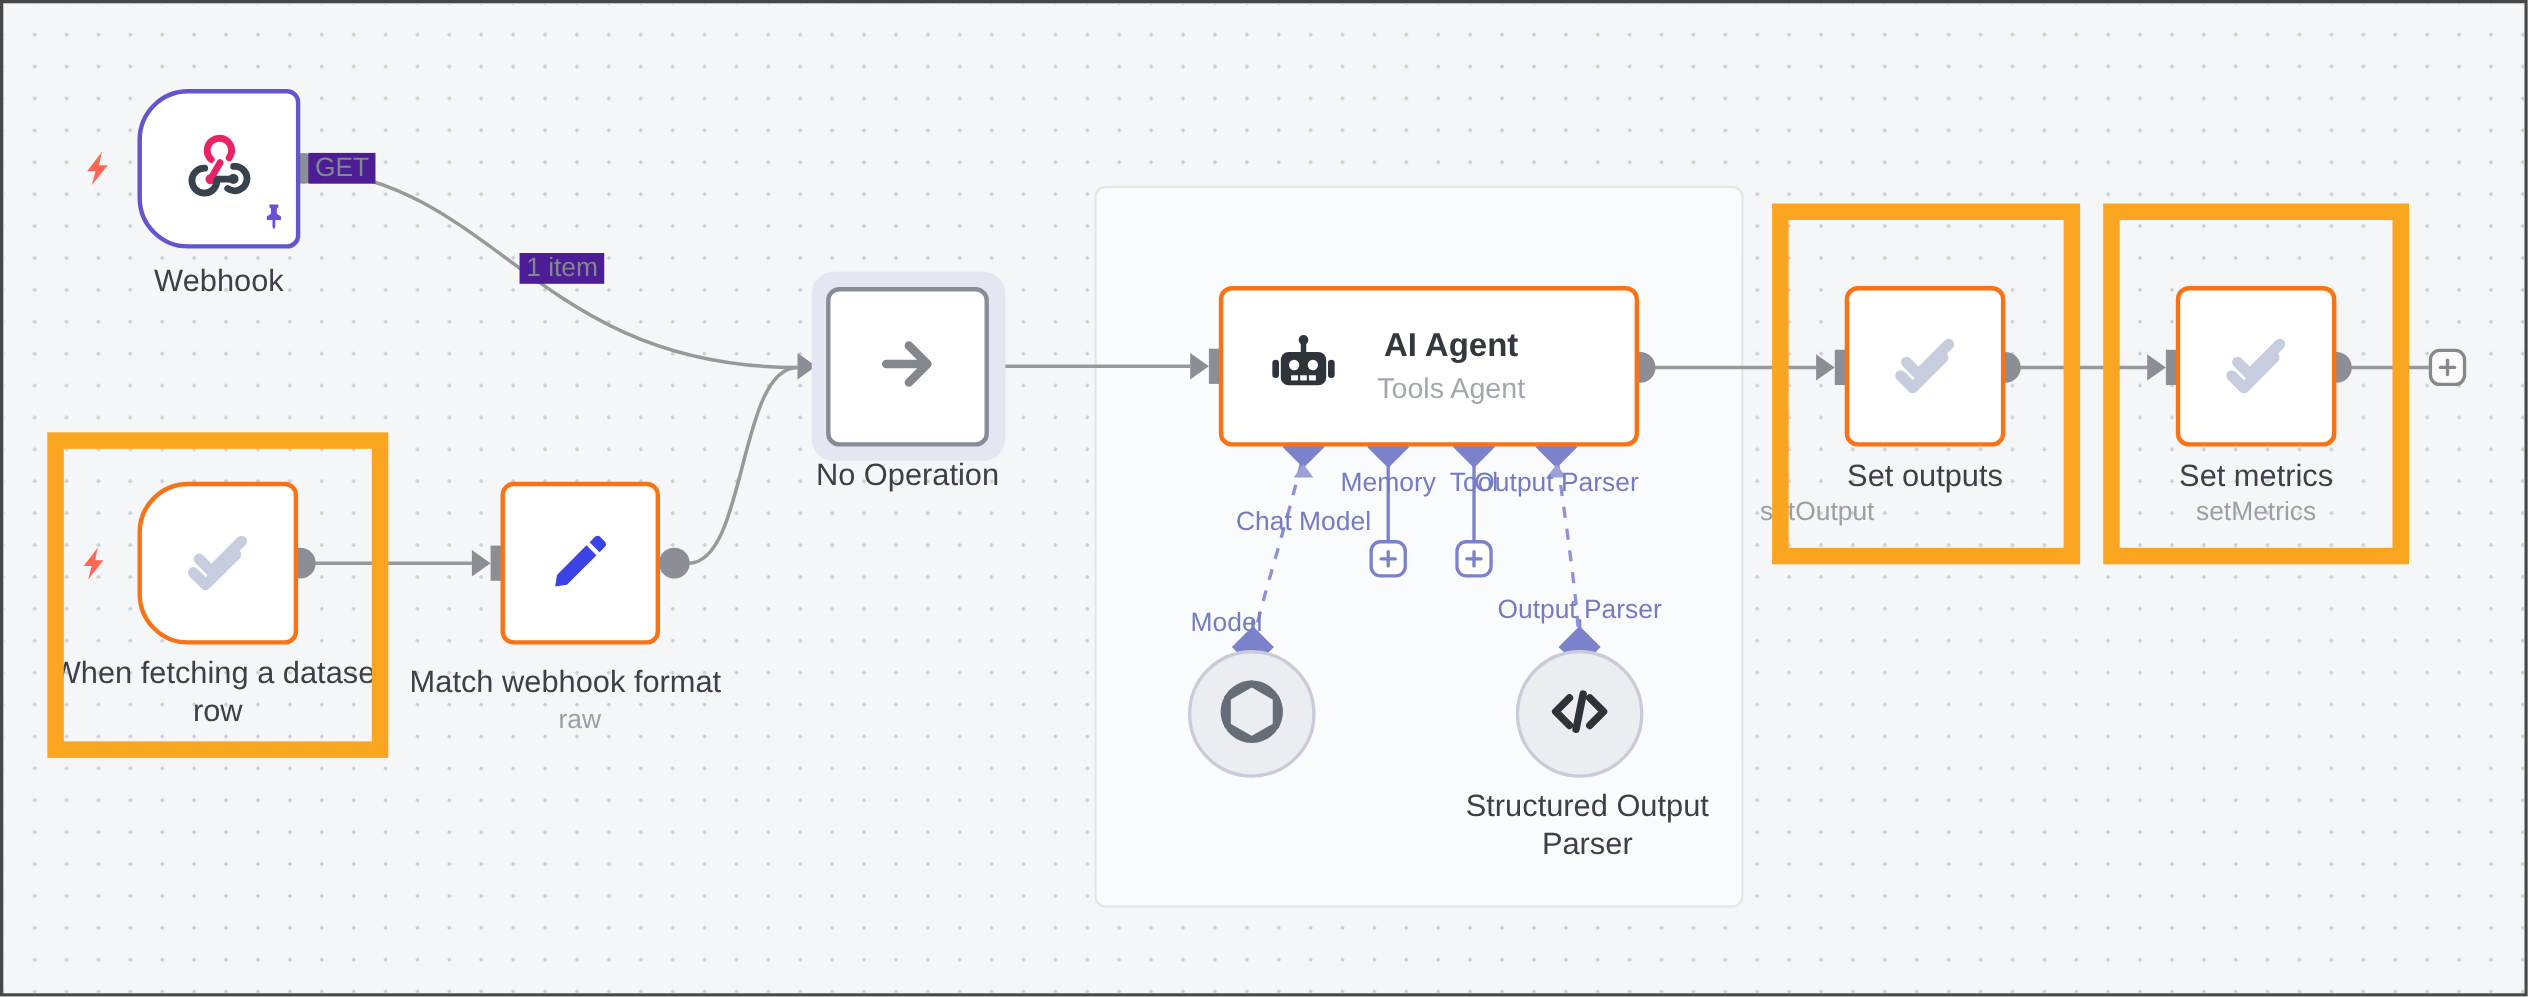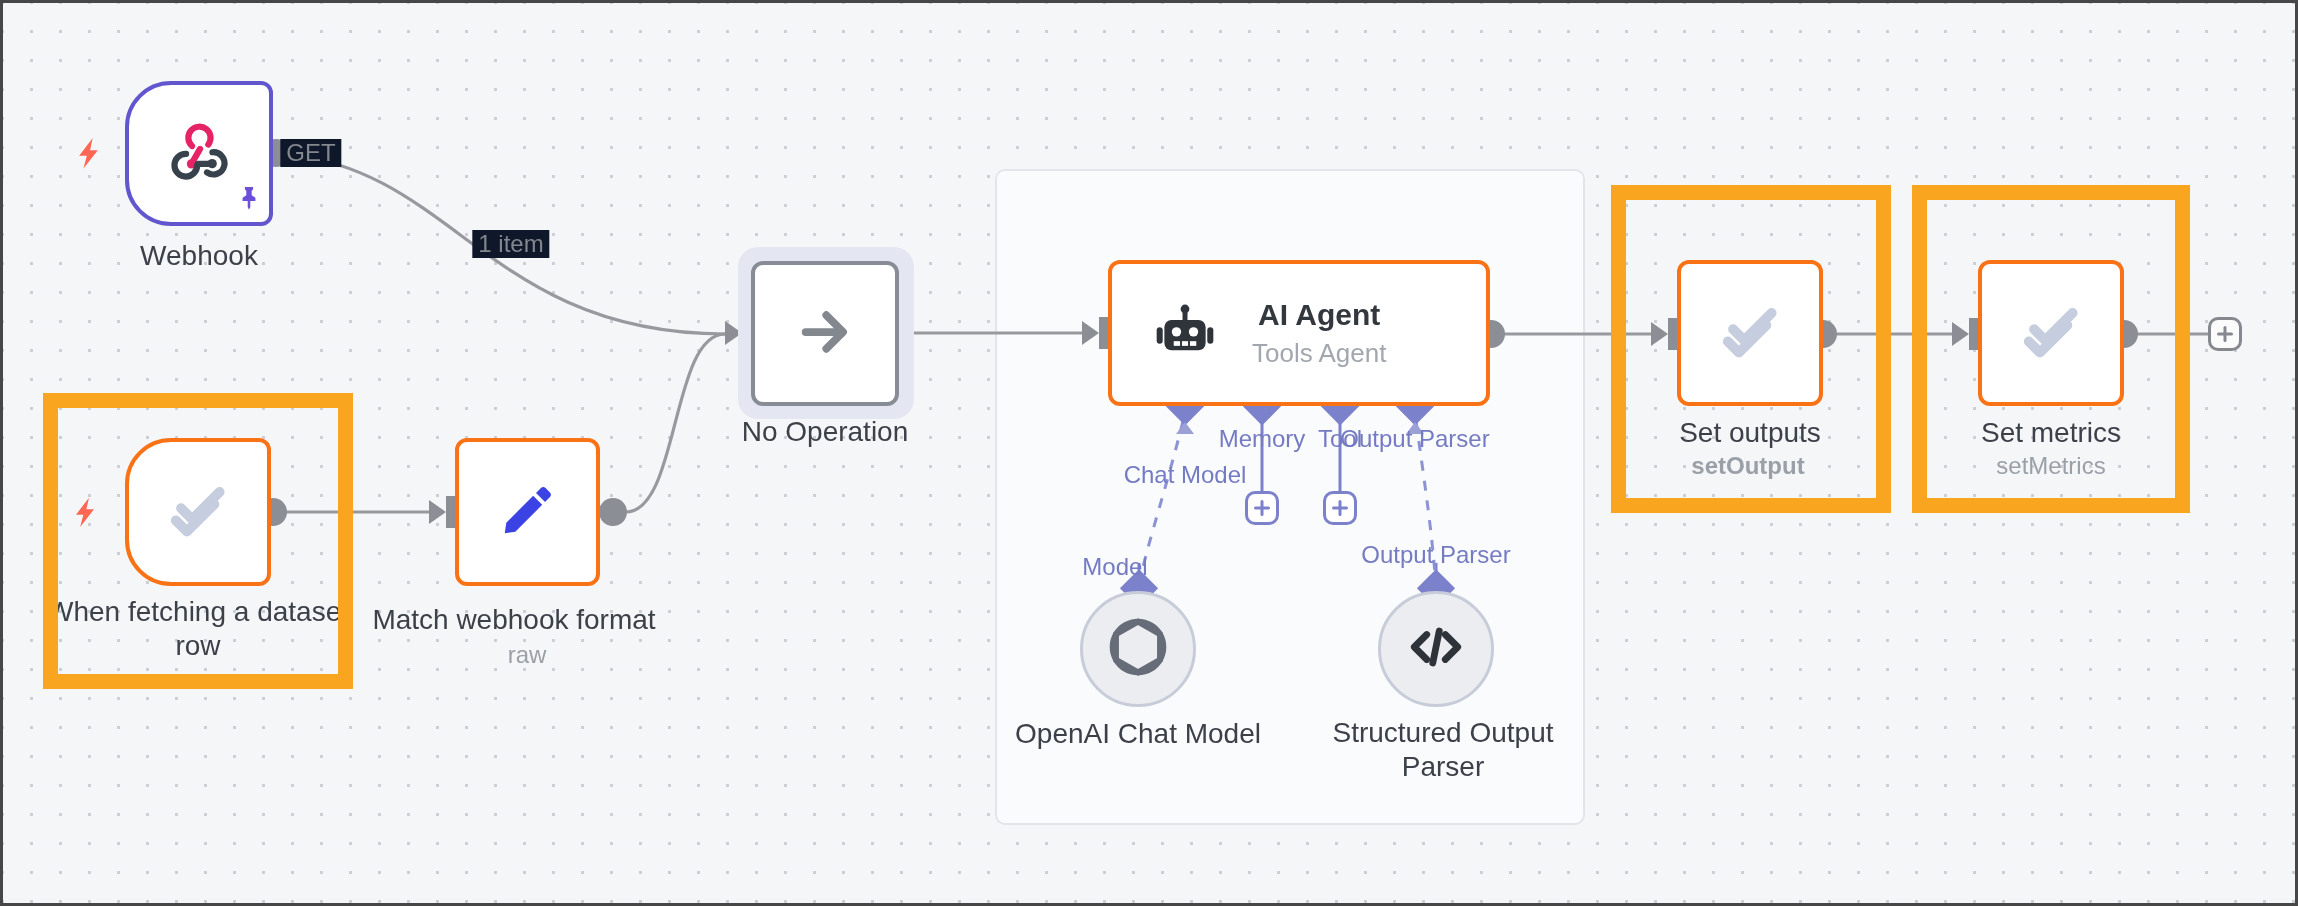--- a/index.html
+++ b/index.html
@@ -40,21 +40,21 @@
   }
   .node-label{
     z-index:6;color:#3b4049;font-size:28px;font-weight:500;text-align:center;
     transform:translateX(-50%);white-space:nowrap;line-height:34px;
   }
   .node-sub{
     z-index:6;color:#9aa0a8;font-size:24px;font-weight:400;text-align:center;
     transform:translateX(-50%);white-space:nowrap;
   }
   .conn-label{
-    z-index:6;color:#83878e;font-size:24px;background:#0f172a;padding:0 6px;
+    z-index:6;color:#83878e;font-size:24px;background:#4c1d95;padding:0 6px;
     transform:translate(-50%,-50%);white-space:nowrap;
   }
   .ai-title{color:#33383f;font-size:30px;font-weight:600;}
   .ai-sub{color:#a2a7af;font-size:26px;margin-top:6px;}
   .port-label{
     z-index:6;color:#757bc3;font-size:24px;transform:translateX(-50%);white-space:nowrap;
   }
   .plus-btn{
     z-index:6;width:34px;height:34px;border-radius:10px;background:#ffffff;
     border:3px solid #7b81cb;display:flex;align-items:center;justify-content:center;
@@ -266,21 +266,20 @@
       <svg width="66" height="66" viewBox="-13 -13 26 26" fill="none" stroke="#666c78" stroke-width="2.3" stroke-linecap="round" stroke-linejoin="round">
         <path d="M 8.66 -5 A 10 10 0 0 1 8.66 5 L 0 10" transform="rotate(0)"></path>
         <path d="M 8.66 -5 A 10 10 0 0 1 8.66 5 L 0 10" transform="rotate(60)"></path>
         <path d="M 8.66 -5 A 10 10 0 0 1 8.66 5 L 0 10" transform="rotate(120)"></path>
         <path d="M 8.66 -5 A 10 10 0 0 1 8.66 5 L 0 10" transform="rotate(180)"></path>
         <path d="M 8.66 -5 A 10 10 0 0 1 8.66 5 L 0 10" transform="rotate(240)"></path>
         <path d="M 8.66 -5 A 10 10 0 0 1 8.66 5 L 0 10" transform="rotate(300)"></path>
       </svg>
     </span>
   </div>
-  <div class="abs node-label" style="left:1135px;top:714px;">OpenAI Chat Model</div>
 
   <div class="abs port-label" style="left:1433px;top:538px;">Output Parser</div>
   <div class="abs subnode" style="left:1375px;top:588px;">
     <span>
       <svg width="60" height="60" viewBox="0 0 24 24" fill="none" stroke="#2e333a" stroke-width="2.7" stroke-linecap="round" stroke-linejoin="round">
         <path d="M8.3 7 L3.3 12 L8.3 17"></path>
         <path d="M15.7 7 L20.7 12 L15.7 17"></path>
         <path d="M13.3 5.6 L10.7 18.4"></path>
       </svg>
     </span>
@@ -290,21 +289,21 @@
 
   <div class="node square" style="left:1674px;top:257px;width:146px;height:146px;">
     <span>
       <svg width="70" height="70" viewBox="0 0 24 24" fill="none" stroke="#c5cdde" stroke-width="3.4" stroke-linecap="round" stroke-linejoin="round">
         <path d="M6.2 11.4 L10 15.2 L19.4 5.8"></path>
         <path d="M4.4 15.6 L8.2 19.4 L17.6 10"></path>
       </svg>
     </span>
   </div>
   <div class="abs node-label" style="left:1747px;top:413px;">Set outputs</div>
-  <div class="abs node-sub" style="left:1745px;top:449px;font-weight:bold;">setOutput</div>
+  <div class="abs node-sub" style="left:1649px;top:449px;">setOutput</div>
 
   <div class="node square" style="left:1975px;top:257px;width:146px;height:146px;">
     <span>
       <svg width="70" height="70" viewBox="0 0 24 24" fill="none" stroke="#c5cdde" stroke-width="3.4" stroke-linecap="round" stroke-linejoin="round">
         <path d="M6.2 11.4 L10 15.2 L19.4 5.8"></path>
         <path d="M4.4 15.6 L8.2 19.4 L17.6 10"></path>
       </svg>
     </span>
   </div>
   <div class="abs node-label" style="left:2048px;top:413px;">Set metrics</div>

